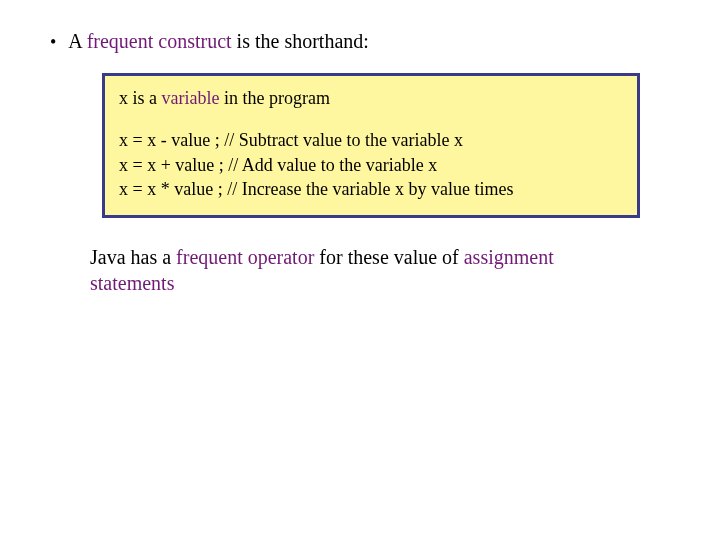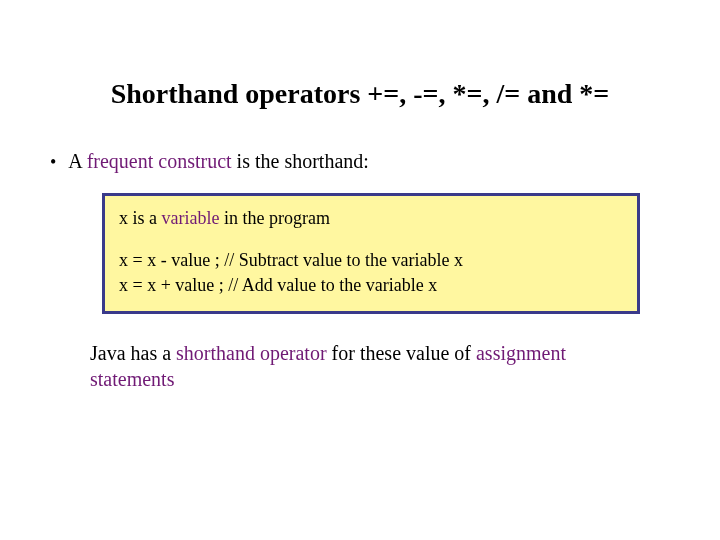--- a/index.html
+++ b/index.html
@@ -57,35 +57,35 @@
     margin-right: 40px;
     margin-top: 26px;
     line-height: 1.3;
   }
 </style>
 </head>
 <body>
 
 <div class="slide">
 
-  <div class="title">Shorthand operators +=, -=, *=, /= and *=</div>
 
   <div class="bullet-row">
     <span class="bullet-dot">•</span>
     <span>
       <span>A </span><span class="highlight-red">frequent construct</span><span> is the shorthand:</span>
     </span>
   </div>
 
   <div class="code-box">
     <div>
       <span>x is a </span><span class="highlight-red">variable</span><span> in the program</span>
     </div>
     <div class="spacer"></div>
     <div>x = x - value ;   // Subtract value to the variable x</div>
     <div>x = x + value ;   // Add value to the variable x</div>
+    <div>x = x * value ;   // Increase the variable x by value times</div>
   </div>
 
   <div class="footer-text">
-    <span>Java has a </span><span class="highlight-red">shorthand operator</span><span> for these value of </span><span class="highlight-red">assignment statements</span>
+    <span>Java has a </span><span class="highlight-red">frequent operator</span><span> for these value of </span><span class="highlight-red">assignment statements</span>
   </div>
 
 </div>
 
 </body></html>

